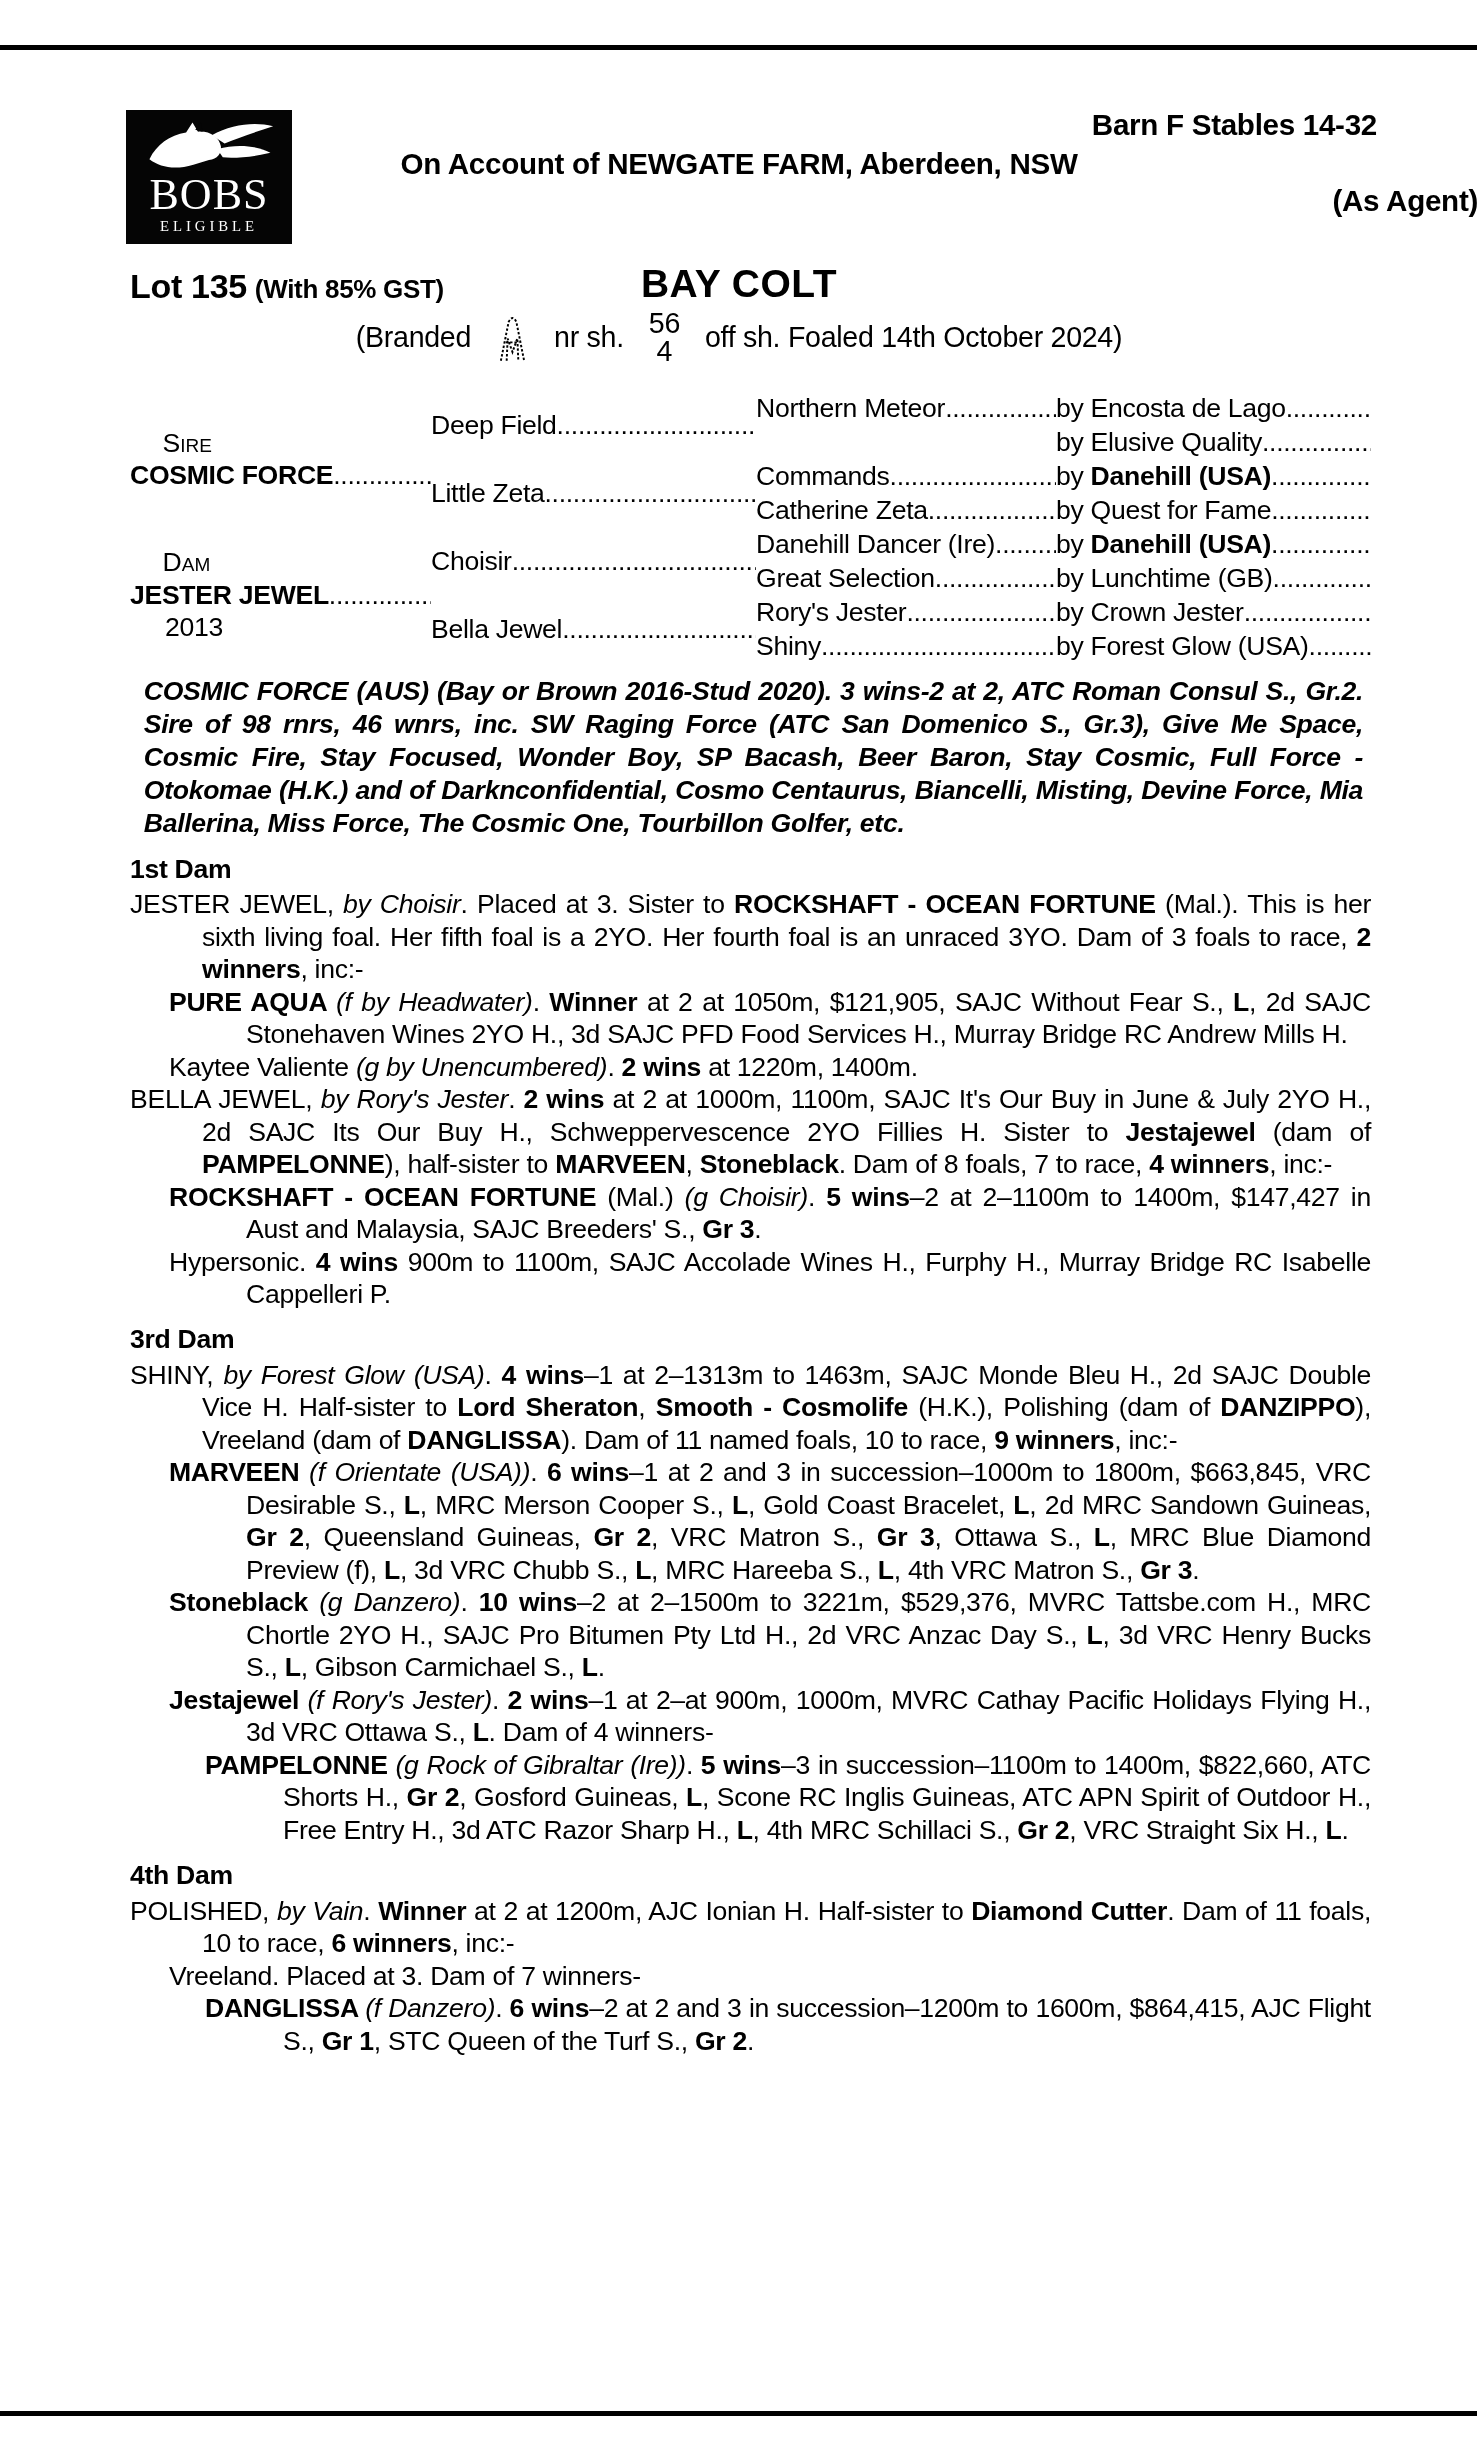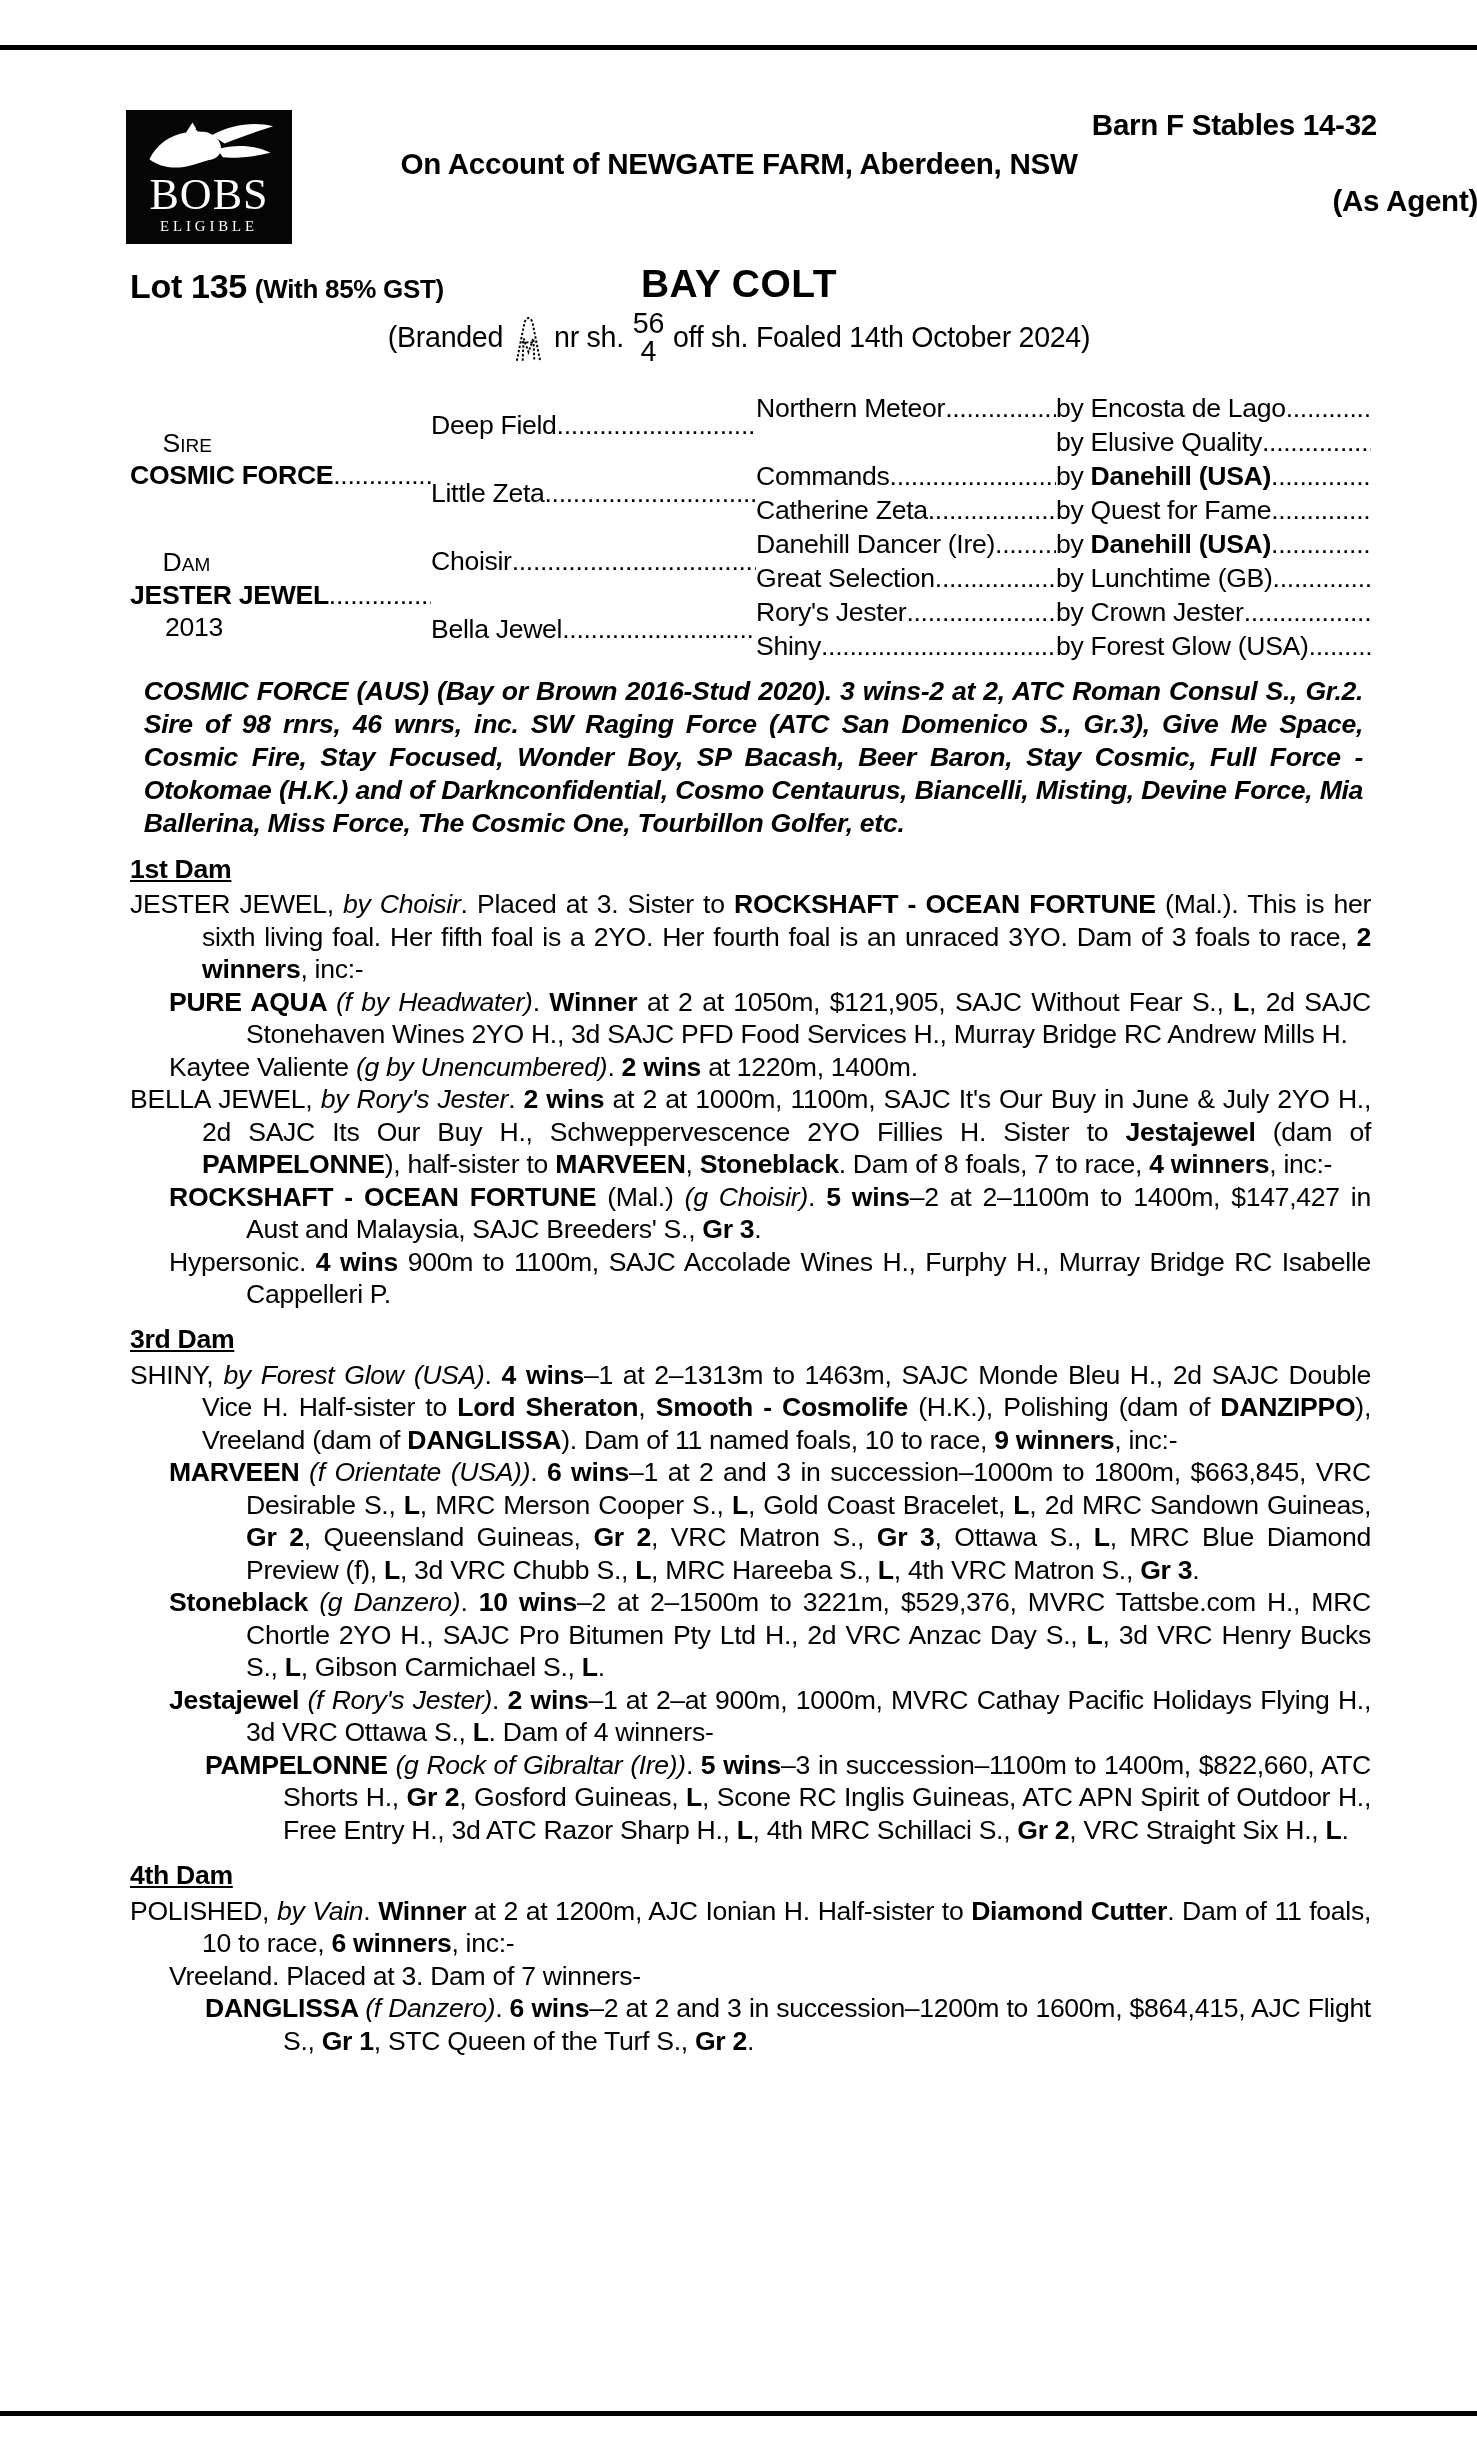--- a/index.html
+++ b/index.html
@@ -19,21 +19,21 @@
   .logo-elig{font-size:14.8px;letter-spacing:3.9px;margin-top:1px;}
 
   
   .barn{position:absolute;top:108px;right:101px;font-weight:bold;font-size:29.6px;}
   .account{position:absolute;top:147px;left:0;width:100%;text-align:center;font-weight:bold;font-size:29.6px;}
   .agent{position:absolute;top:184px;left:0;width:100%;text-align:right;font-weight:bold;font-size:29.6px;}
   .lot-line{position:absolute;top:267px;left:130px;font-weight:bold;font-size:34px;white-space:nowrap;}
   .gst{font-size:26px;margin-left:7.9px;}
   .colt{position:absolute;top:262px;left:0;width:100%;text-align:center;font-weight:bold;font-size:39px;letter-spacing:0.5px;}
   .branded{position:absolute;top:303px;left:0;width:100%;display:flex;justify-content:center;
-           align-items:center;font-size:28.6px;gap:9px;height:69px;}
+           align-items:center;font-size:28.6px;gap:25px;height:69px;}
   .stack{display:inline-flex;flex-direction:column;align-items:center;font-size:28.6px;line-height:27.6px;}
 
   
   .content{position:absolute;left:130px;top:391px;width:1241px;font-size:26.6px;line-height:32.5px;}
 
   
   .ped-grid{display:grid;grid-template-columns:301px 325px 300px 1fr;grid-auto-rows:34px;width:100%;}
   .ped-cell{display:flex;align-items:center;overflow:hidden;}
   .ped-col1{flex-direction:column;align-items:stretch;justify-content:center;}
   .anc-label{margin-left:32.5px;font-variant:small-caps;letter-spacing:0;}
@@ -42,21 +42,21 @@
   .nm{white-space:nowrap;}
   .byw{white-space:pre;}
   .ldr{flex:1;overflow:hidden;white-space:nowrap;}
   .ldr::after{content:"..........................................................................";}
 
   
   .sire-para{font-weight:bold;font-style:italic;text-align:justify;line-height:33px;
              padding:0 7.9px 0 13.8px;margin-top:11.8px;}
 
   
-  .dam-heading{font-weight:bold;margin:12.8px 0 3px 0;text-decoration:underline;}
+  .dam-heading{font-weight:bold;margin:12.8px 0 3px 0;}
   .para{text-align:justify;}
   .lv-a{padding-left:72px;text-indent:-72px;}
   .lv-b{margin-left:39px;padding-left:77px;text-indent:-77px;}
   .lv-c{margin-left:75px;padding-left:78px;text-indent:-78px;}
   .b{font-weight:bold;}
   .i{font-style:italic;}
 </style>
 </head>
 <body>
 

